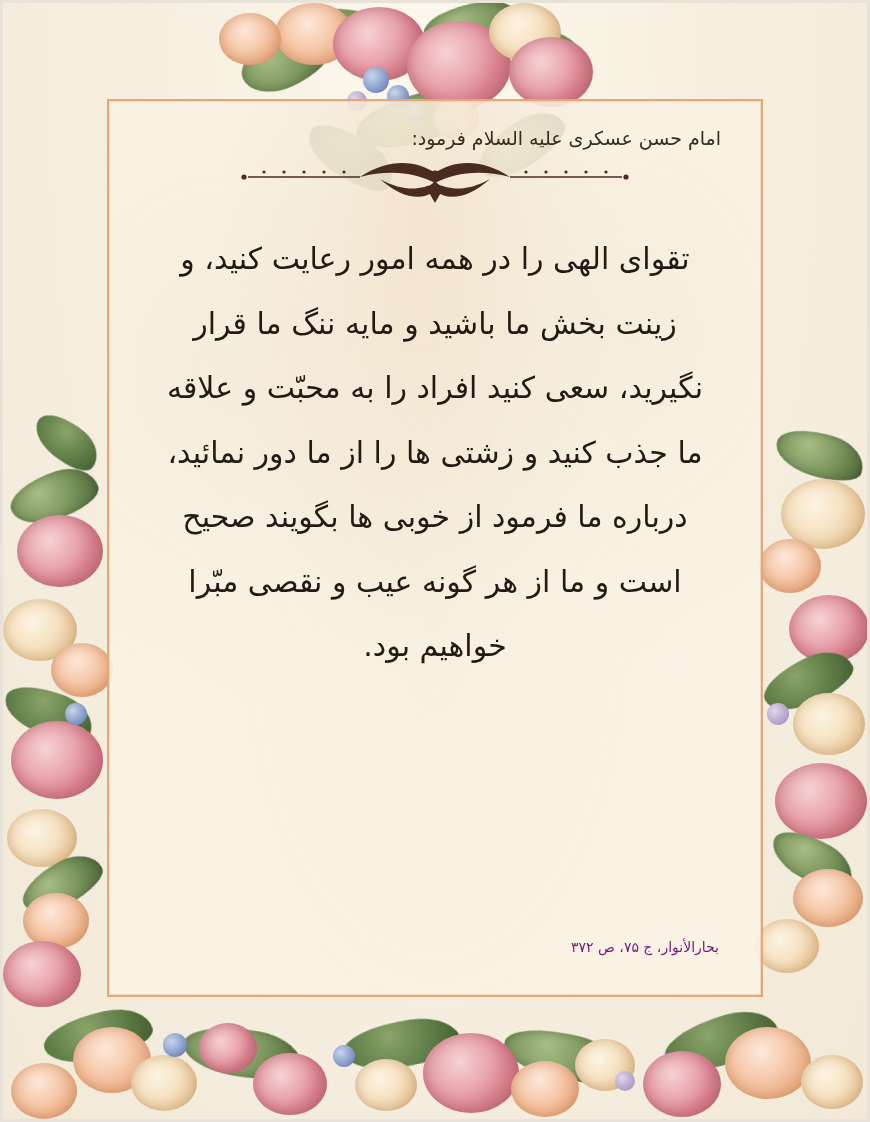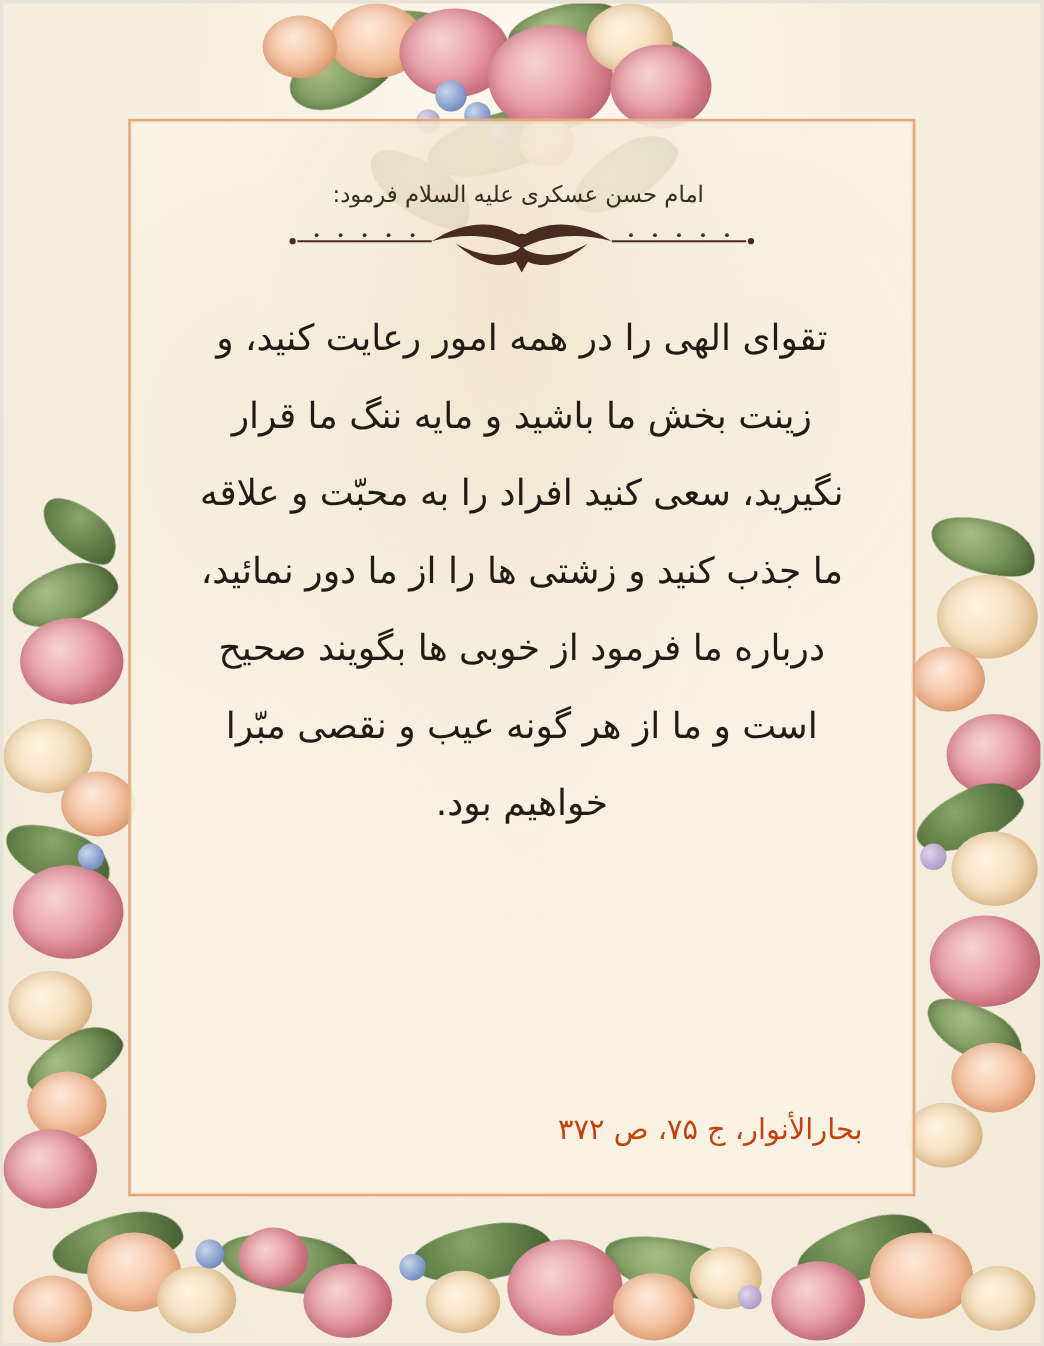--- a/index.html
+++ b/index.html
@@ -101,26 +101,24 @@
   .card-inner {
     position: relative;
     height: 100%;
     padding: 26px 34px 20px 34px;
     box-sizing: border-box;
     display: flex;
     flex-direction: column;
   }
 
   .attribution {
-    text-align: center;
     font-family: "DejaVu Sans", sans-serif;
     font-size: 19px;
     color: #3b2a1e;
     letter-spacing: 0.4px;
-    margin-top: 24px;
     margin-right: 6px;
     direction: rtl;
   }
 
   
   .divider {
     position: relative;
     height: 52px;
     margin: 8px 0 14px 0;
     display: flex;
@@ -137,22 +135,22 @@
     font-size: 30px;
     line-height: 2.15;
     color: #231a14;
     padding: 4px 10px 0 10px;
     letter-spacing: 0.2px;
   }
 
   .source {
     direction: rtl;
     text-align: right;
-    font-size: 24px;
-    color: #c2410c;
+    font-size: 14px;
+    color: #701a75;
     padding: 0 8px 10px 0;
     margin-bottom: 10px;
   }
 
   @media print {
     body { background: #fff; }
   }
 </style>
 </head>
 <body>

